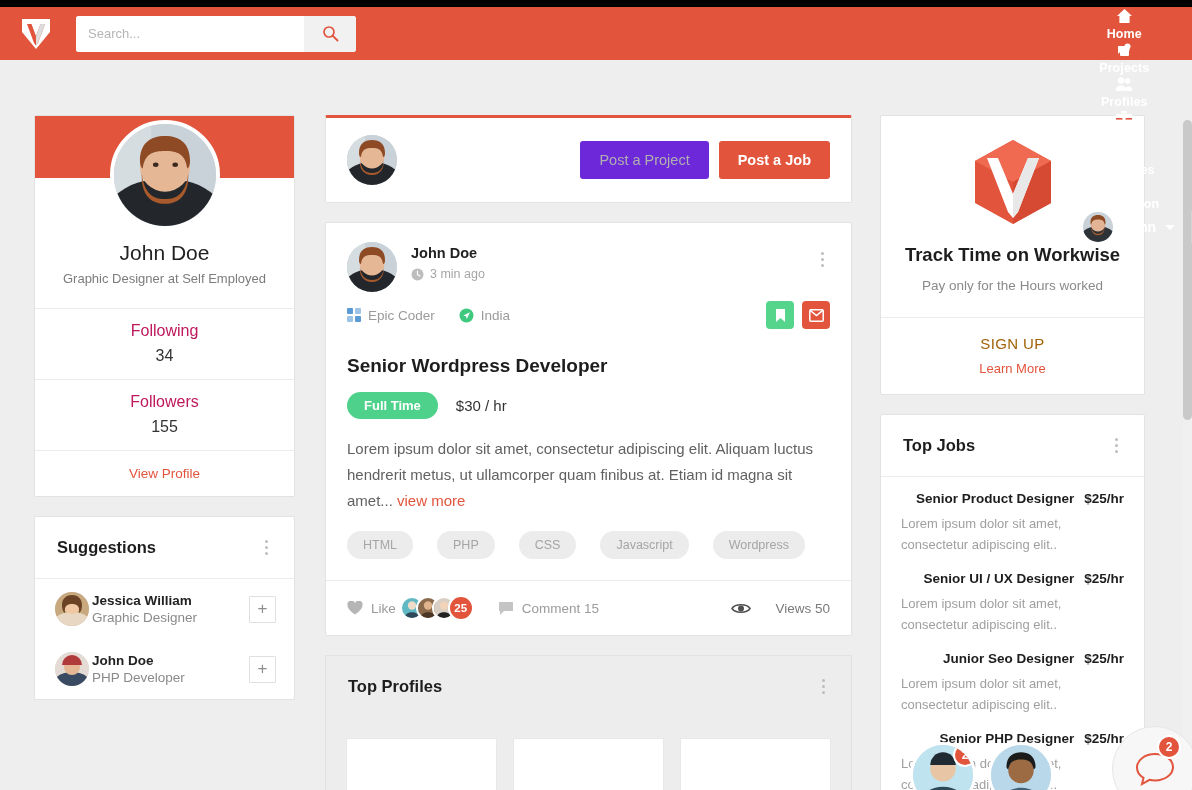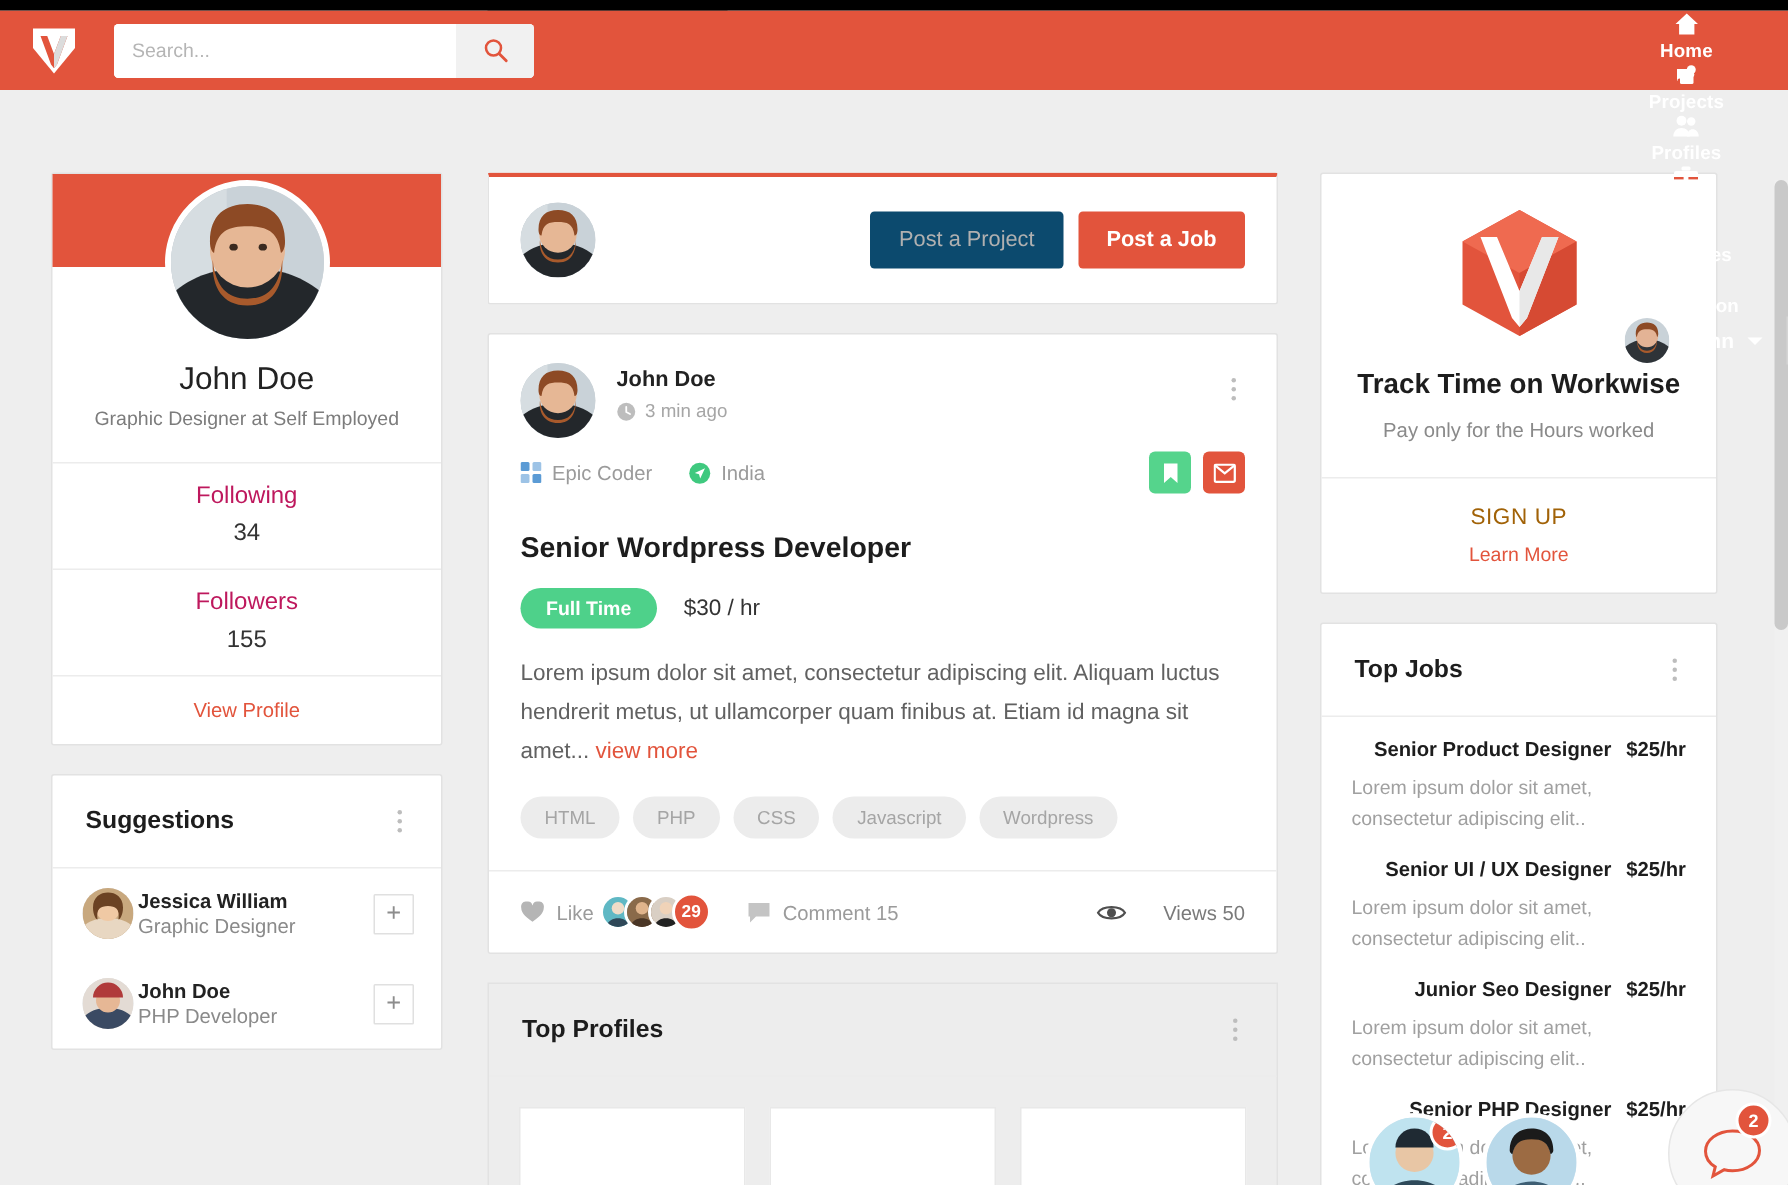--- a/index.html
+++ b/index.html
@@ -114,21 +114,21 @@
   }
 
   
   .composer { border-top:3px solid #e2543c; display:flex; align-items:center; padding:17px 21px; }
   .composer-av { width:50px;height:50px;border-radius:50%;overflow:hidden;flex:none;background:#cfd4d8; }
   .composer-btns { margin-left:auto; display:flex; gap:10px; }
   .btn {
     border:0; cursor:pointer; border-radius:3px; font-size:14.5px;
     padding: 11px 19px; font-family:"Liberation Sans", sans-serif;
   }
-  .btn-ghost { background:#0c4a6e; color:#b0b0b0; }
+  .btn-ghost { background:#6d28d9; color:#b0b0b0; }
   .btn-primary { background:#e2543c; color:#fff; font-weight:bold; }
 
   
   .post { margin-top:19px; }
   .post-head { display:flex; align-items:flex-start; padding:19px 21px 0; }
   .post-av { width:50px;height:50px;border-radius:50%;overflow:hidden;flex:none;background:#cfd4d8; }
   .post-who { margin-left:14px; padding-top:3px; }
   .post-name { font-size:14.5px; font-weight:bold; color:#222; }
   .post-time { display:flex; align-items:center; gap:6px; margin-top:6px; font-size:12.5px; color:#a6a6a6; }
   .post-head .kebab { margin-left:auto; margin-top:6px; }
@@ -139,21 +139,21 @@
   .sq-btn { width:28px;height:28px;border-radius:4px;border:0;cursor:pointer;display:flex;align-items:center;justify-content:center; }
   .sq-green { background:#55d48c; }
   .sq-red { background:#e2543c; }
 
   .post-title { font-size:19px; color:#1d1d1d; padding:26px 21px 0; font-weight:bold;}
   .post-sub { display:flex; align-items:center; gap:18px; padding:15px 21px 0; }
   .badge-ft { background:#4ed18a; color:#fff; font-size:13px; font-weight:bold; border-radius:30px; padding:6px 17px; }
   .price { font-size:15px; color:#333; }
   .post-body { padding:17px 21px 0; font-size:15px; line-height:1.72; color:#616161; }
   .view-more { color:#e2543c; cursor:pointer; }
-  .tags { display:flex; gap:9px; padding:18px 21px 21px; flex-wrap:wrap; }
+  .tags { display:flex; gap:24px; padding:18px 21px 21px; flex-wrap:wrap; }
   .tag { background:#ececec; color:#a5a5a5; font-size:12.5px; border-radius:20px; padding:7px 16px; }
 
   .post-foot { border-top:1px solid #ececec; display:flex; align-items:center; padding:14px 21px; }
   .foot-item { display:flex; align-items:center; gap:8px; font-size:13.5px; color:#9b9b9b; cursor:pointer; }
   .likes-stack { display:flex; align-items:center; margin-left:4px; }
   .like-av { width:24px;height:24px;border-radius:50%;border:2px solid #fff;margin-left:-8px;overflow:hidden; }
   .like-count {
     width:26px;height:26px;border-radius:50%;background:#e2543c;color:#fff;
     font-size:11.5px;font-weight:bold;display:flex;align-items:center;justify-content:center;
     margin-left:-8px;border:2px solid #fff;
@@ -514,21 +514,21 @@
                 <path d="M2 24c2-5 6-7 10-7s8 2 10 7z" fill="#4a3626"></path>
               </svg>
             </span>
           <span class="like-av">
               <svg class="face" viewBox="0 0 24 24">
                 <rect width="24" height="24" fill="#d9cfc4"></rect>
                 <circle cx="12" cy="9" r="5" fill="#f0d3b8"></circle>
                 <path d="M2 24c2-5 6-7 10-7s8 2 10 7z" fill="#222"></path>
               </svg>
             </span>
-          <span class="like-count">29</span>
+          <span class="like-count">25</span>
         </span>
         <span class="foot-item" style="margin-left:24px">
           <svg width="16" height="15" viewBox="0 0 16 15">
               <path d="M1 1h14v9H6l-4 4v-4H1z" fill="#c4c4c4"></path>
             </svg>
           <span>Comment 15</span>
         </span>
         <span class="foot-views">
           <svg width="20" height="13" viewBox="0 0 20 13">
               <path d="M1 6.5 C4 1.5 16 1.5 19 6.5 C16 11.5 4 11.5 1 6.5z" fill="none" stroke="#4f4f4f" stroke-width="1.5"></path>

